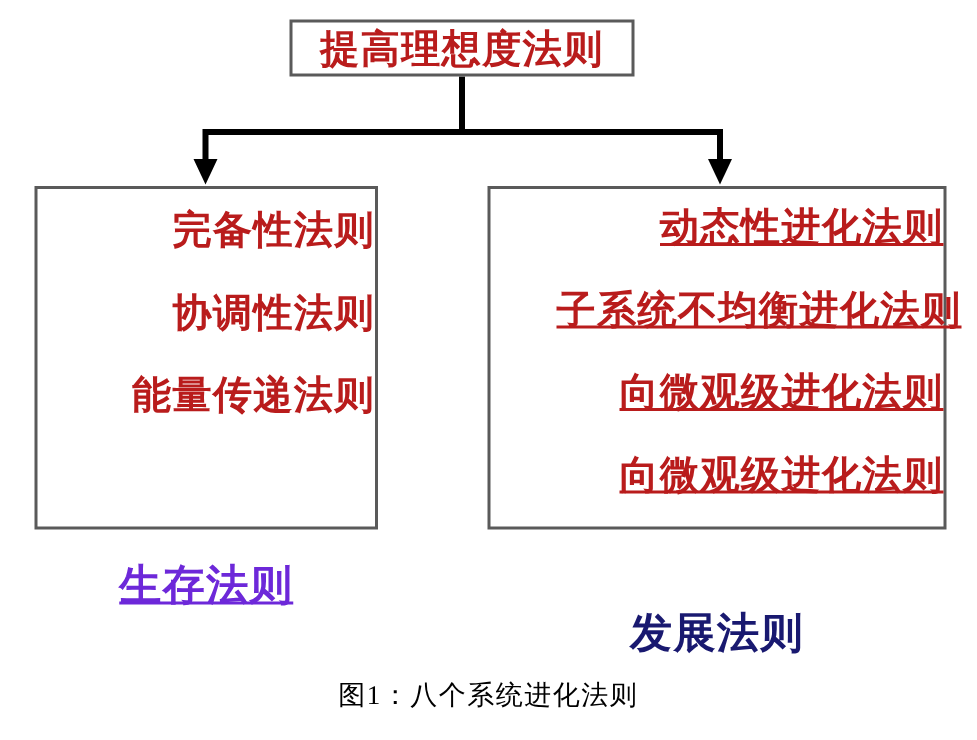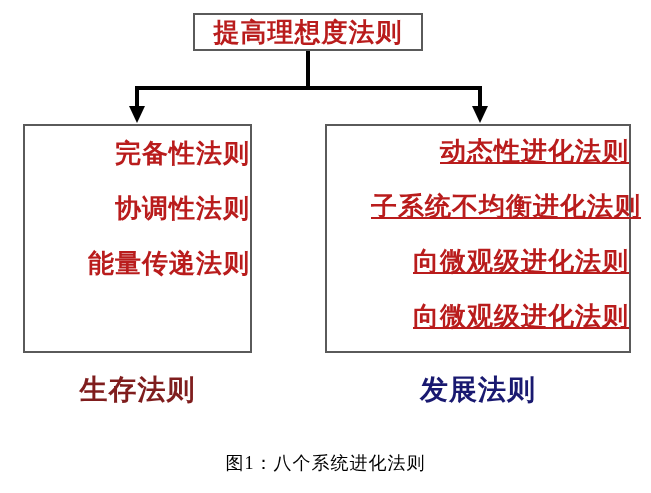--- a/index.html
+++ b/index.html
@@ -67,21 +67,21 @@
     top: 374px;
     height: 32px;
     line-height: 32px;
     text-align: center;
     font-size: 28px;
     font-weight: bold;
     letter-spacing: 1px;
     white-space: nowrap;
   }
   .group-label.left { left: 23px; width: 229px; }
-  .group-label.right { left: 325px; width: 306px; }
+  .group-label.right { left: 325px; width: 306px; margin-top: 32px; }
   .caption {
     position: absolute;
     left: 0; top: 451px;
     width: 651px;
     text-align: center;
     font-family: "Liberation Serif", serif;
     font-size: 18px;
     color: #000000;
     letter-spacing: 1px;
     white-space: nowrap;
@@ -109,18 +109,18 @@
     <div class="law-row">能量传递法则</div>
   </div>
 
   <div class="box group-box right-box" style="border-color: rgb(90, 90, 90); text-decoration: underline;">
     <div class="law-row">动态性进化法则</div>
     <div class="law-row">子系统不均衡进化法则</div>
     <div class="law-row">向微观级进化法则</div>
     <div class="law-row">向微观级进化法则</div>
   </div>
 
-  <div class="group-label left" style="color: #7f1d1d;">生存法则</div>
+  <div class="group-label left" style="color: #6d28d9; text-decoration: underline;">生存法则</div>
   <div class="group-label right" style="color: rgb(25, 25, 112);">发展法则</div>
 
   <div class="caption">图1：八个系统进化法则</div>
 
 </div>
 
 </body></html>

